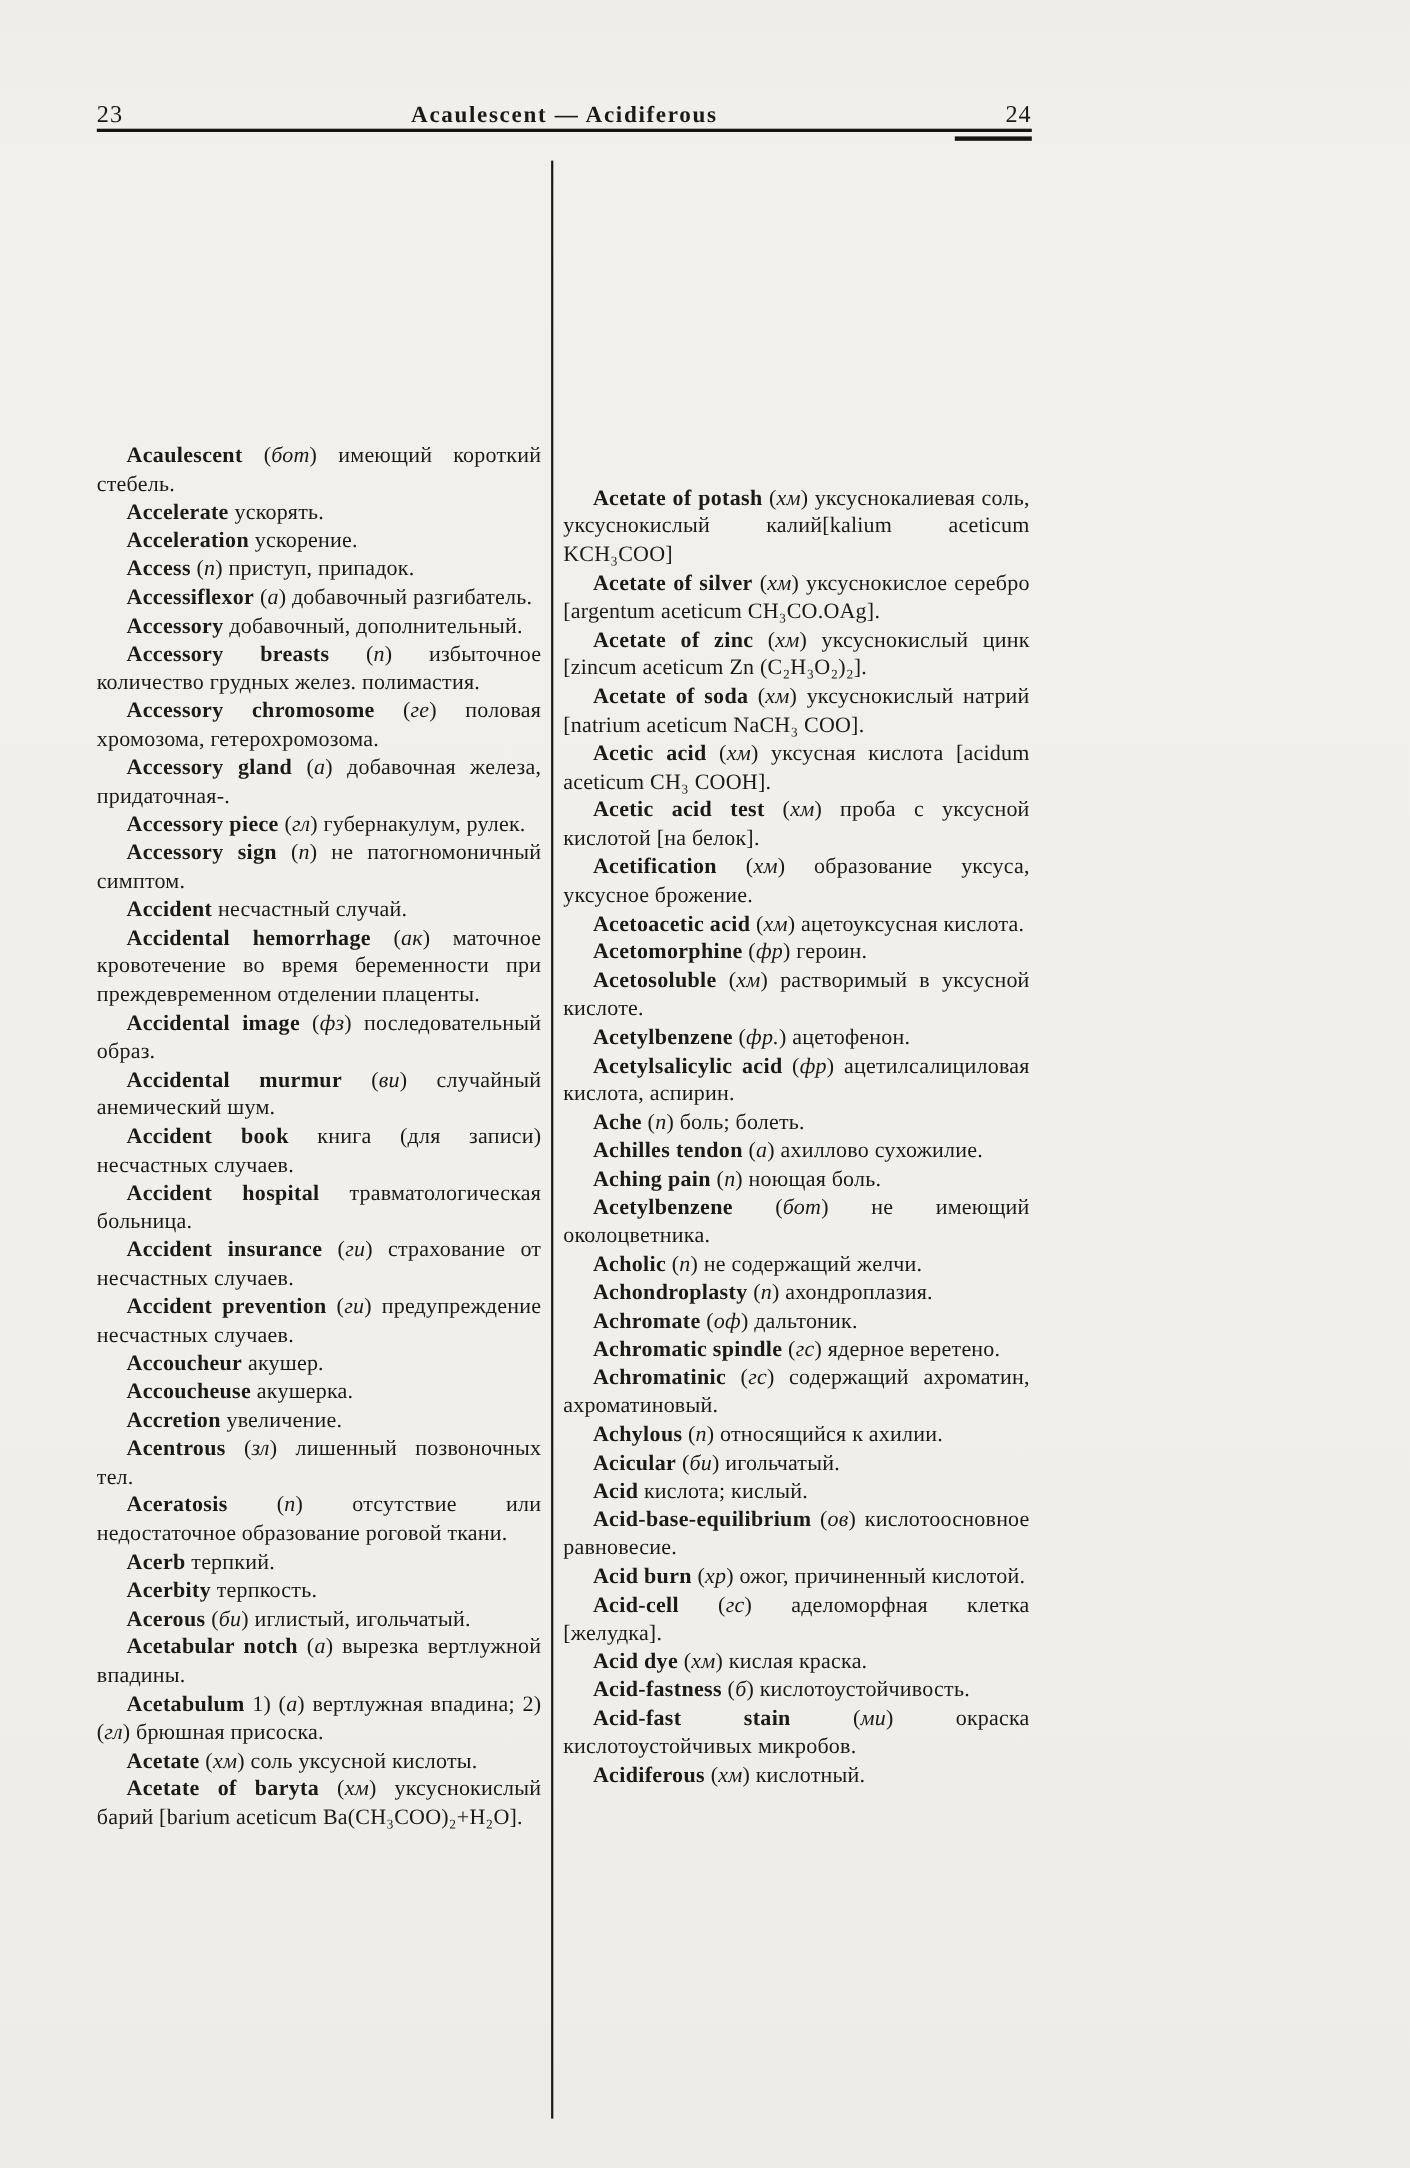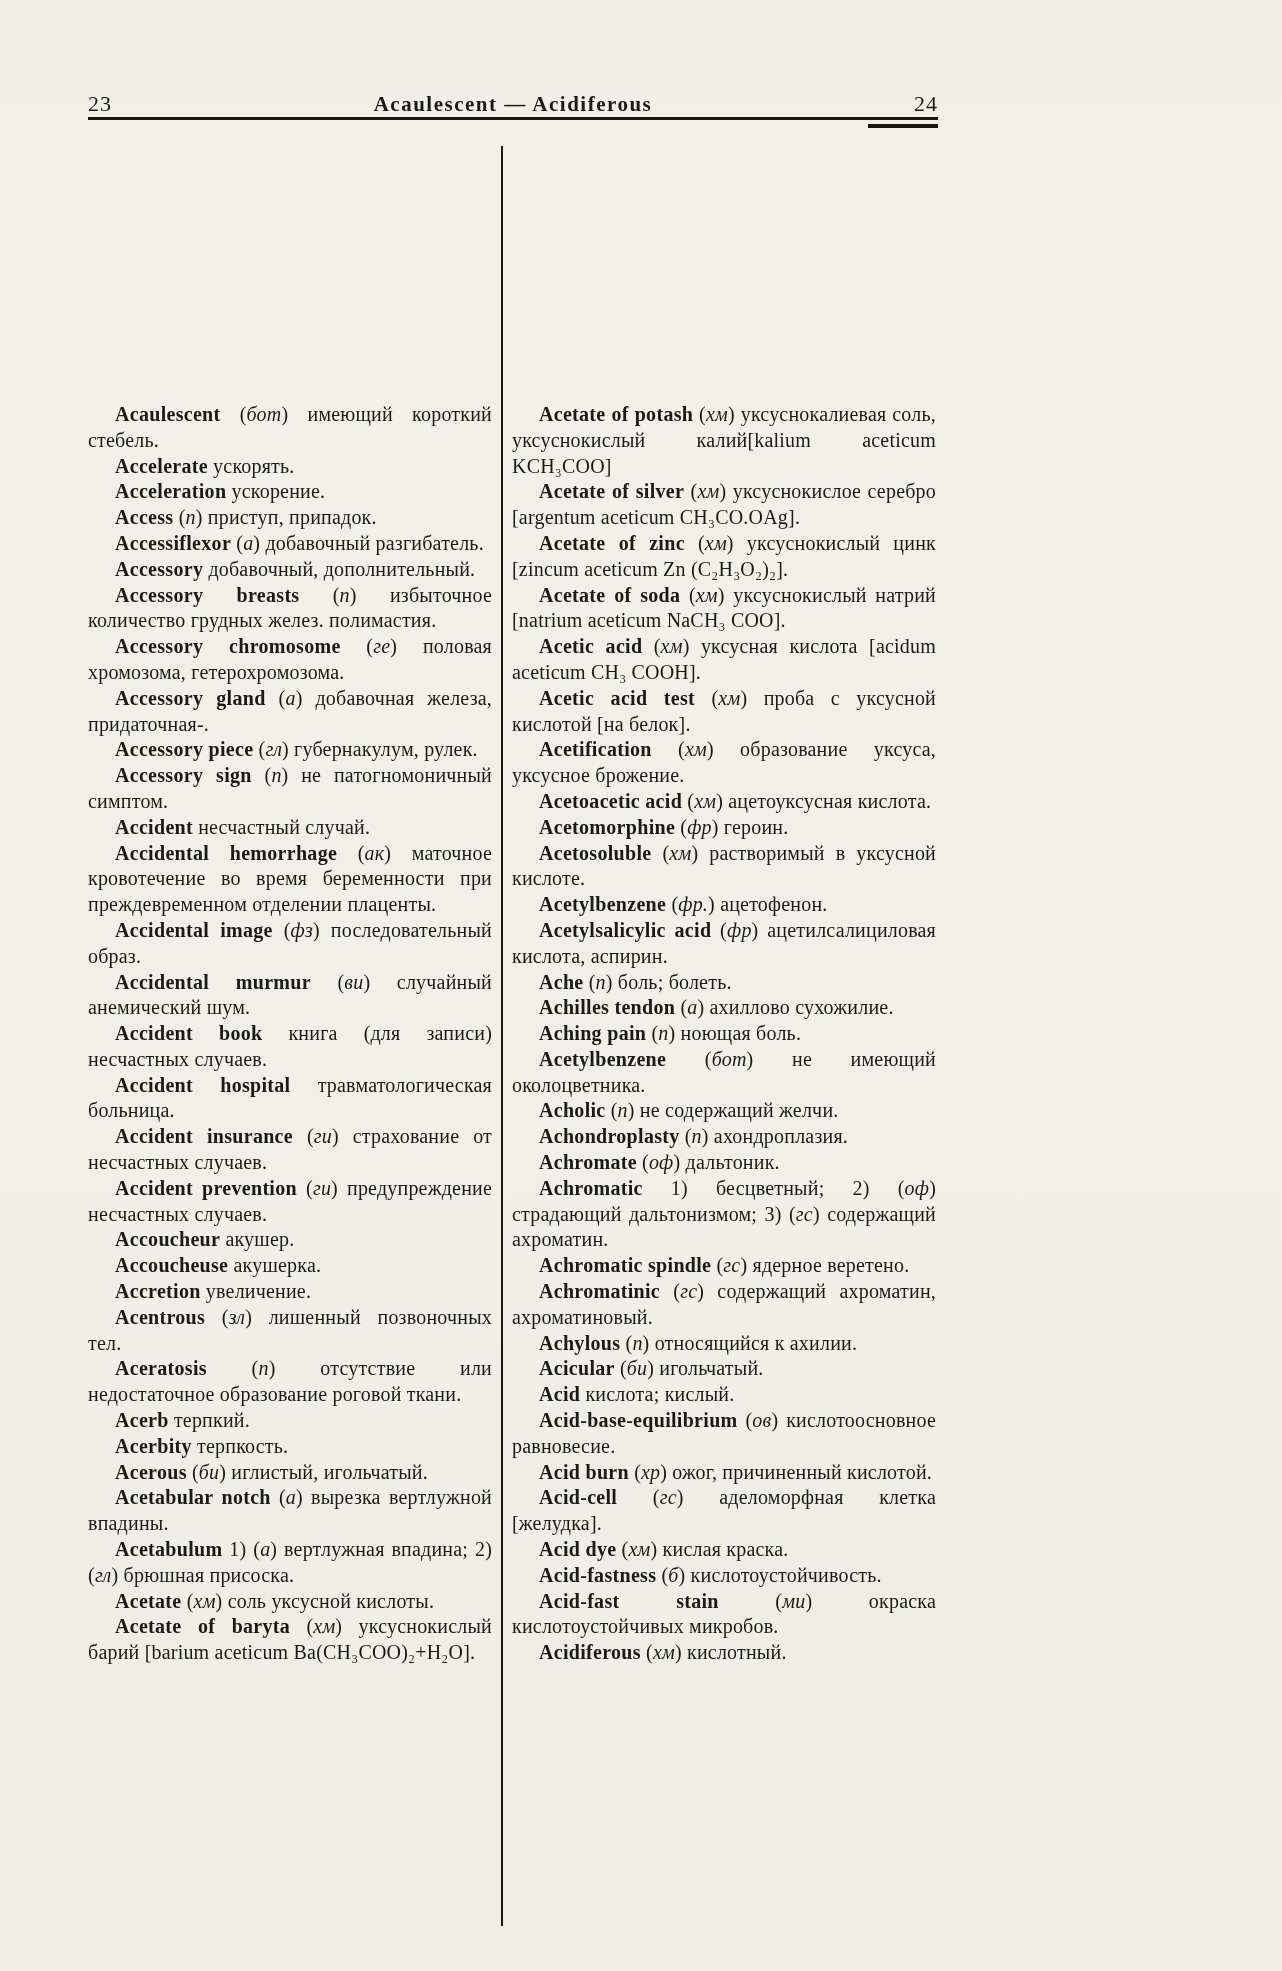--- a/index.html
+++ b/index.html
@@ -144,21 +144,20 @@
         <p class="entry"><b>Acetosoluble</b><span> (<i>хм</i>) растворимый в уксусной кислоте.</span></p>
         <p class="entry"><b>Acetylbenzene</b><span> (<i>фр.</i>) ацетофенон.</span></p>
         <p class="entry"><b>Acetylsalicylic acid</b><span> (<i>фр</i>) ацетилсалициловая кислота, аспирин.</span></p>
         <p class="entry"><b>Ache</b><span> (<i>n</i>) боль; болеть.</span></p>
         <p class="entry"><b>Achilles tendon</b><span> (<i>a</i>) ахиллово сухожилие.</span></p>
         <p class="entry"><b>Aching pain</b><span> (<i>n</i>) ноющая боль.</span></p>
         <p class="entry"><b>Acetylbenzene</b><span> (<i>бот</i>) не имеющий околоцветника.</span></p>
         <p class="entry"><b>Acholic</b><span> (<i>n</i>) не содержащий желчи.</span></p>
         <p class="entry"><b>Achondroplasty</b><span> (<i>n</i>) ахондроплазия.</span></p>
         <p class="entry"><b>Achromate</b><span> (<i>оф</i>) дальтоник.</span></p>
-        <p class="entry"><b>Achromatic</b><span> 1) бесцветный; 2) (<i>оф</i>) страдающий дальтонизмом; 3) (<i>гс</i>) содержащий ахроматин.</span></p>
         <p class="entry"><b>Achromatic spindle</b><span> (<i>гс</i>) ядерное веретено.</span></p>
         <p class="entry"><b>Achromatinic</b><span> (<i>гс</i>) содержащий ахроматин, ахроматиновый.</span></p>
         <p class="entry"><b>Achylous</b><span> (<i>n</i>) относящийся к ахилии.</span></p>
         <p class="entry"><b>Acicular</b><span> (<i>би</i>) игольчатый.</span></p>
         <p class="entry"><b>Acid</b><span> кислота; кислый.</span></p>
         <p class="entry"><b>Acid-base-equilibrium</b><span> (<i>ов</i>) кислотоосновное равновесие.</span></p>
         <p class="entry"><b>Acid burn</b><span> (<i>хр</i>) ожог, причиненный кислотой.</span></p>
         <p class="entry"><b>Acid-cell</b><span> (<i>гс</i>) аделоморфная клетка [желудка].</span></p>
         <p class="entry"><b>Acid dye</b><span> (<i>хм</i>) кислая краска.</span></p>
         <p class="entry"><b>Acid-fastness</b><span> (<i>б</i>) кислотоустойчивость.</span></p>

